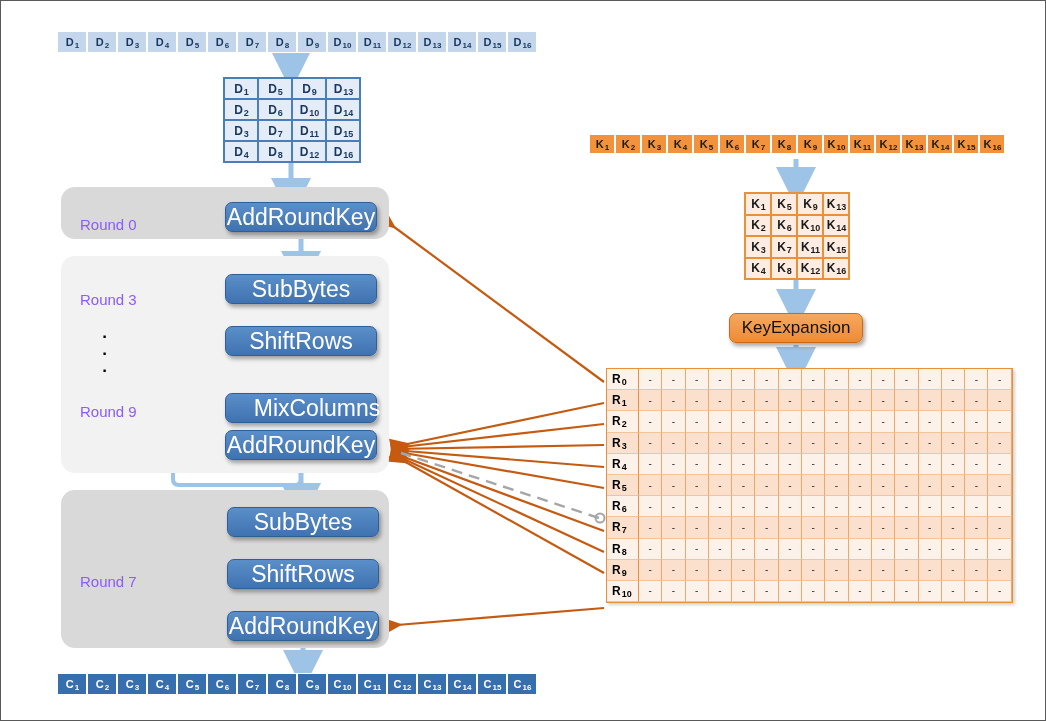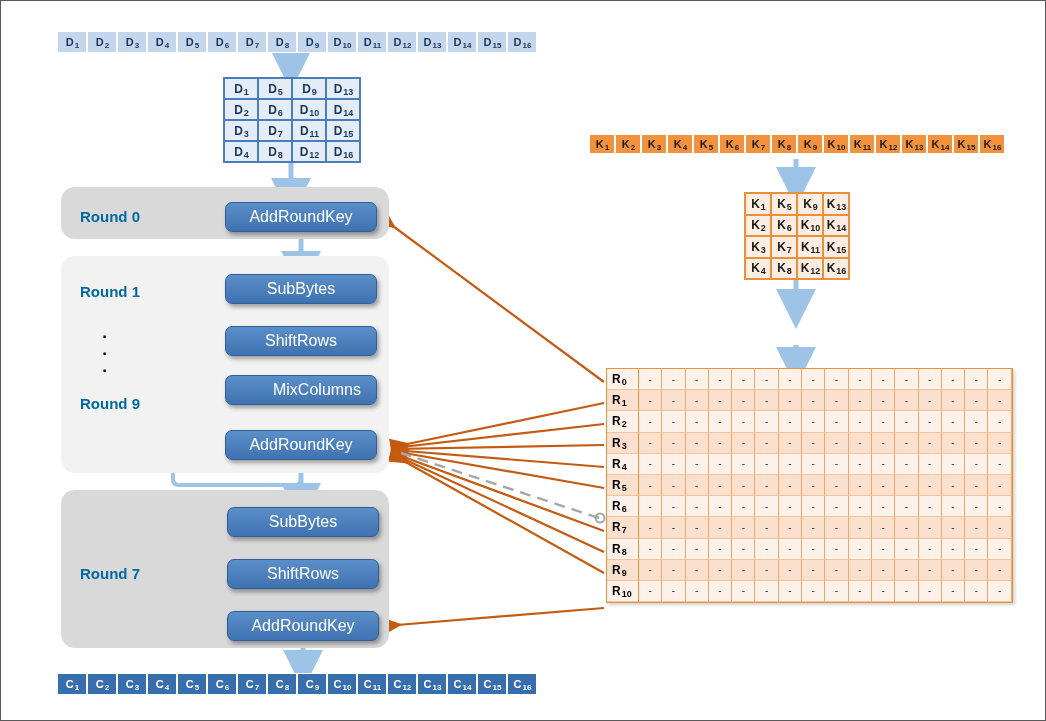--- a/index.html
+++ b/index.html
@@ -40,32 +40,33 @@
   .d-matrix{left:222px;top:76px;width:136px;height:84px;border:1px solid #4a7ebb;}
   .d-matrix .mcell{background:#e4ecf7;border:1px solid #4a7ebb;color:#17375e;}
   .k-matrix{left:743px;top:191px;width:104px;height:86px;border:1px solid #e8913a;}
   .k-matrix .mcell{background:#fcece1;border:1px solid #e8913a;color:#1a1a1a;}
 
   
   .round-box{position:absolute;border-radius:14px;box-sizing:border-box;}
   .round-box.dark{background:#d9d9d9;}
   .round-box.light{background:#f2f2f2;}
   .round-label{
-    position:absolute;font-weight:bold;font-size:15px;color:#0369a1;
+    position:absolute;font-weight:normal;font-size:15px;color:#8b5cf6;
     white-space:nowrap;
+    margin-top:8px;
   }
   .dots{position:absolute;font-weight:bold;font-size:17px;color:#000;line-height:17px;text-align:center;}
 
   
   .op{
     position:absolute;
     background:linear-gradient(180deg,#5b8fc9 0%,#3f72b0 100%);
     border:1px solid #2f5f96;
     border-radius:7px;
-    color:#ffffff;font-size:16px;
+    color:#ffffff;font-size:23px;
     display:flex;align-items:center;justify-content:center;
     box-shadow:2px 3px 4px rgba(0,0,0,.35);
     box-sizing:border-box;
     width:152px;height:30px;
   }
   .op.keyexp{
     background:linear-gradient(180deg,#f5a860 0%,#ee8b34 100%);
     border:1px solid #c86a16;color:#111111;
     width:134px;height:30px;font-size:17px;
   }
@@ -229,37 +230,38 @@
       <div class="mcell">K<sub>3</sub></div>
       <div class="mcell">K<sub>7</sub></div>
       <div class="mcell">K<sub>11</sub></div>
       <div class="mcell">K<sub>15</sub></div>
       <div class="mcell">K<sub>4</sub></div>
       <div class="mcell">K<sub>8</sub></div>
       <div class="mcell">K<sub>12</sub></div>
       <div class="mcell">K<sub>16</sub></div>
     </div>
 
+  <div class="op keyexp" style="left:728px;top:312px;">KeyExpansion</div>
 
   <div class="round-box dark" style="left:60px;top:186px;width:328px;height:52px;"></div>
   <div class="round-label" style="left:79px;top:207px;">Round 0</div>
   <div class="op" style="left:224px;top:201px;">AddRoundKey</div>
 
   <div class="round-box light" style="left:60px;top:255px;width:328px;height:217px;"></div>
-  <div class="round-label" style="left:79px;top:282px;">Round 1</div>
+  <div class="round-label" style="left:79px;top:282px;">Round 3</div>
   <div class="dots" style="left:95px;top:327px;width:18px;">
     <div>·</div>
     <div>·</div>
     <div>·</div>
   </div>
   <div class="round-label" style="left:79px;top:394px;">Round 9</div>
 
   <div class="op" style="left:224px;top:273px;">SubBytes</div>
   <div class="op" style="left:224px;top:325px;">ShiftRows</div>
-  <div class="op" style="left:224px;top:374px;padding-left:32px;">MixColumns</div>
+  <div class="op" style="left:224px;top:392px;padding-left:32px;">MixColumns</div>
   <div class="op" style="left:224px;top:429px;">AddRoundKey</div>
 
   <div class="round-box dark" style="left:60px;top:489px;width:328px;height:158px;"></div>
   <div class="round-label" style="left:79px;top:564px;">Round 7</div>
   <div class="op" style="left:226px;top:506px;">SubBytes</div>
   <div class="op" style="left:226px;top:558px;">ShiftRows</div>
   <div class="op" style="left:226px;top:610px;">AddRoundKey</div>
 
   <div class="rk-table" id="rk-table">
       <div class="rk-row even">

